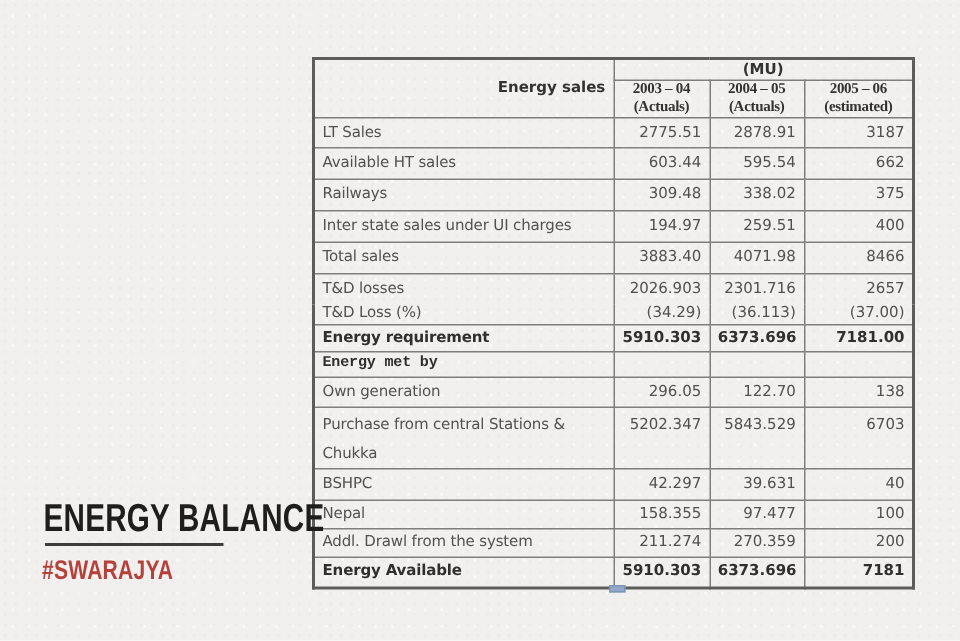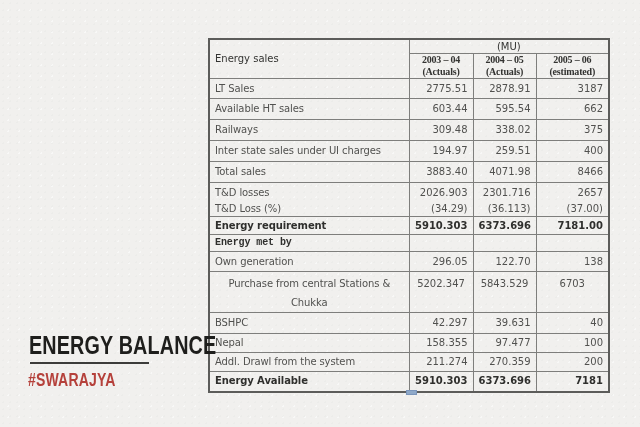--- a/index.html
+++ b/index.html
@@ -34,40 +34,40 @@
     font-size: 10px;
     line-height: 12px;
     vertical-align: middle;
     overflow: hidden;
   }
   col.c0 { width: 200px; }
   col.c1 { width: 64px; }
   col.c2 { width: 63px; }
   col.c3 { width: 73px; }
 
-  th.colhead { font-weight: normal; text-align: left; color: #333331; font-size: 10.5px; }
-  th.mu      { font-weight: normal; text-align: center; color: #333331; height: 13px; line-height: 11px; }
+  th.colhead { font-weight: bold; text-align: right; color: #333331; font-size: 10.5px; }
+  th.mu      { font-weight: bold; text-align: center; color: #333331; height: 13px; line-height: 11px; }
   th.year    { font-weight: bold; text-align: center; color: #333331; height: 24px;
                font-size: 9.5px; line-height: 11px; letter-spacing: -0.2px; white-space: pre-line; font-family: Liberation Serif, serif; }
 
   td.label { text-align: left;  letter-spacing: -0.1px; white-space: pre-line; }
   td.val   { text-align: right; }
 
   tr.h14 { height: 14px; }
   tr.h17 { height: 17px; font-family: Liberation Mono, monospace; }
   tr.h18 { height: 18px; padding-left: 36px; }
   tr.h19 { height: 19px; }
   tr.h20 { height: 20px; }
   tr.h21 { height: 21px; }
   tr.h40 { height: 40px; }
 
   tr.bold td { font-weight: bold; color: #2f2f2d; }
   tr.nb td { border-bottom: none; }
   tr.nt td { border-top: none; }
-  tr.va-top td { vertical-align: top; padding-top: 2px; line-height: 19px; text-align: center; }
+  tr.va-top td { vertical-align: top; padding-top: 2px; line-height: 19px; }
 
   
   .headline {
     position: absolute; left: 29px; top: 332px;
     font-family: "Liberation Sans", sans-serif;
     font-weight: bold; font-size: 26px; line-height: 26px;
     color: #1e1e1c; white-space: nowrap;
     transform: scaleX(0.76); transform-origin: 0 0;
     letter-spacing: 0.2px;
   }

